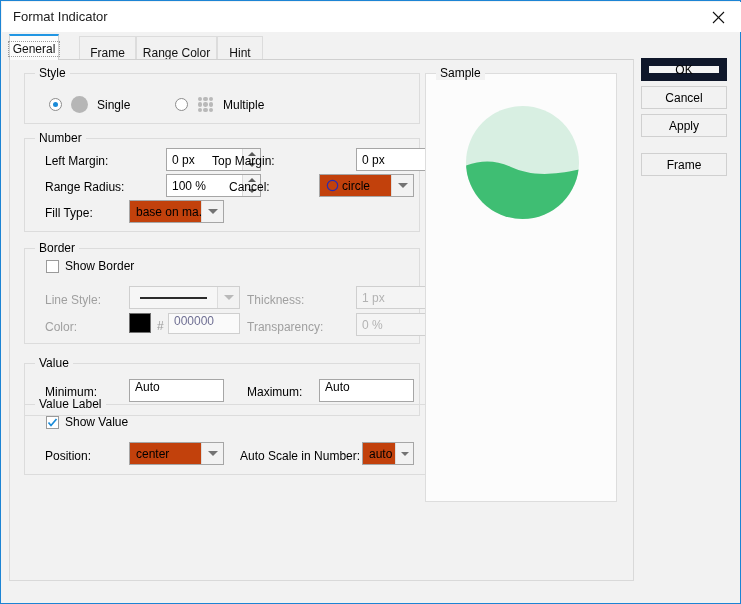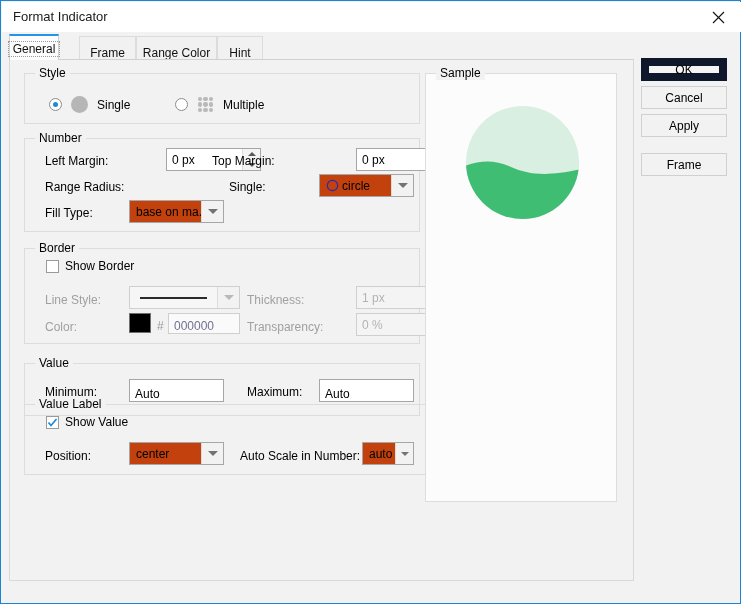--- a/index.html
+++ b/index.html
@@ -97,21 +97,21 @@
     line-height:14px;
   }
   .lbl.disabled{color:#a0a0a0;}
 
   .field{
     position:absolute;
     box-sizing:border-box;
     background:#ffffff;
     border:1px solid #a6a6a6;
     font-size:12px;color:#000;
-    display:flex;align-items:flex-end;
+    display:flex;align-items:flex-start;
     padding-left:5px;
     overflow:hidden;
     white-space:nowrap;
   }
   .field.disabled{ background:#f4f4f4; border-color:#cfcfcf; color:#b0b0b0;}
 
   
   .spinbox{
     position:absolute;
     box-sizing:border-box;
@@ -300,22 +300,33 @@
           <span class="sbtn">
               <i class="tri-up"></i>
             </span>
           <span class="sbtn">
               <i class="tri-dn"></i>
             </span>
         </span>
       </div>
 
       <span class="lbl" style="left:20px;top:41px;">Range Radius:</span>
-
-      <span class="lbl" style="left:204px;top:41px;">Single:</span>
+      <div class="spinbox" style="left:104px;top:35px;width:95px;height:23px;">
+        <span class="sval">100 %</span>
+        <span class="sbtns">
+          <span class="sbtn">
+              <i class="tri-up"></i>
+            </span>
+          <span class="sbtn">
+              <i class="tri-dn"></i>
+            </span>
+        </span>
+      </div>
+
+      <span class="lbl" style="left:204px;top:41px;">Cancel:</span>
       <div class="combo" style="left:294px;top:35px;width:95px;height:23px;">
         <span class="cval">
           <svg width="13" height="13" viewBox="0 0 13 13" aria-hidden="true">
             <circle cx="6.5" cy="6.5" r="5.2" fill="none" stroke="#2b2bb0" stroke-width="1.2"></circle>
           </svg>
           <span>circle</span>
         </span>
         <span class="cbtn">
             <i class="tri"></i>
           </span>

